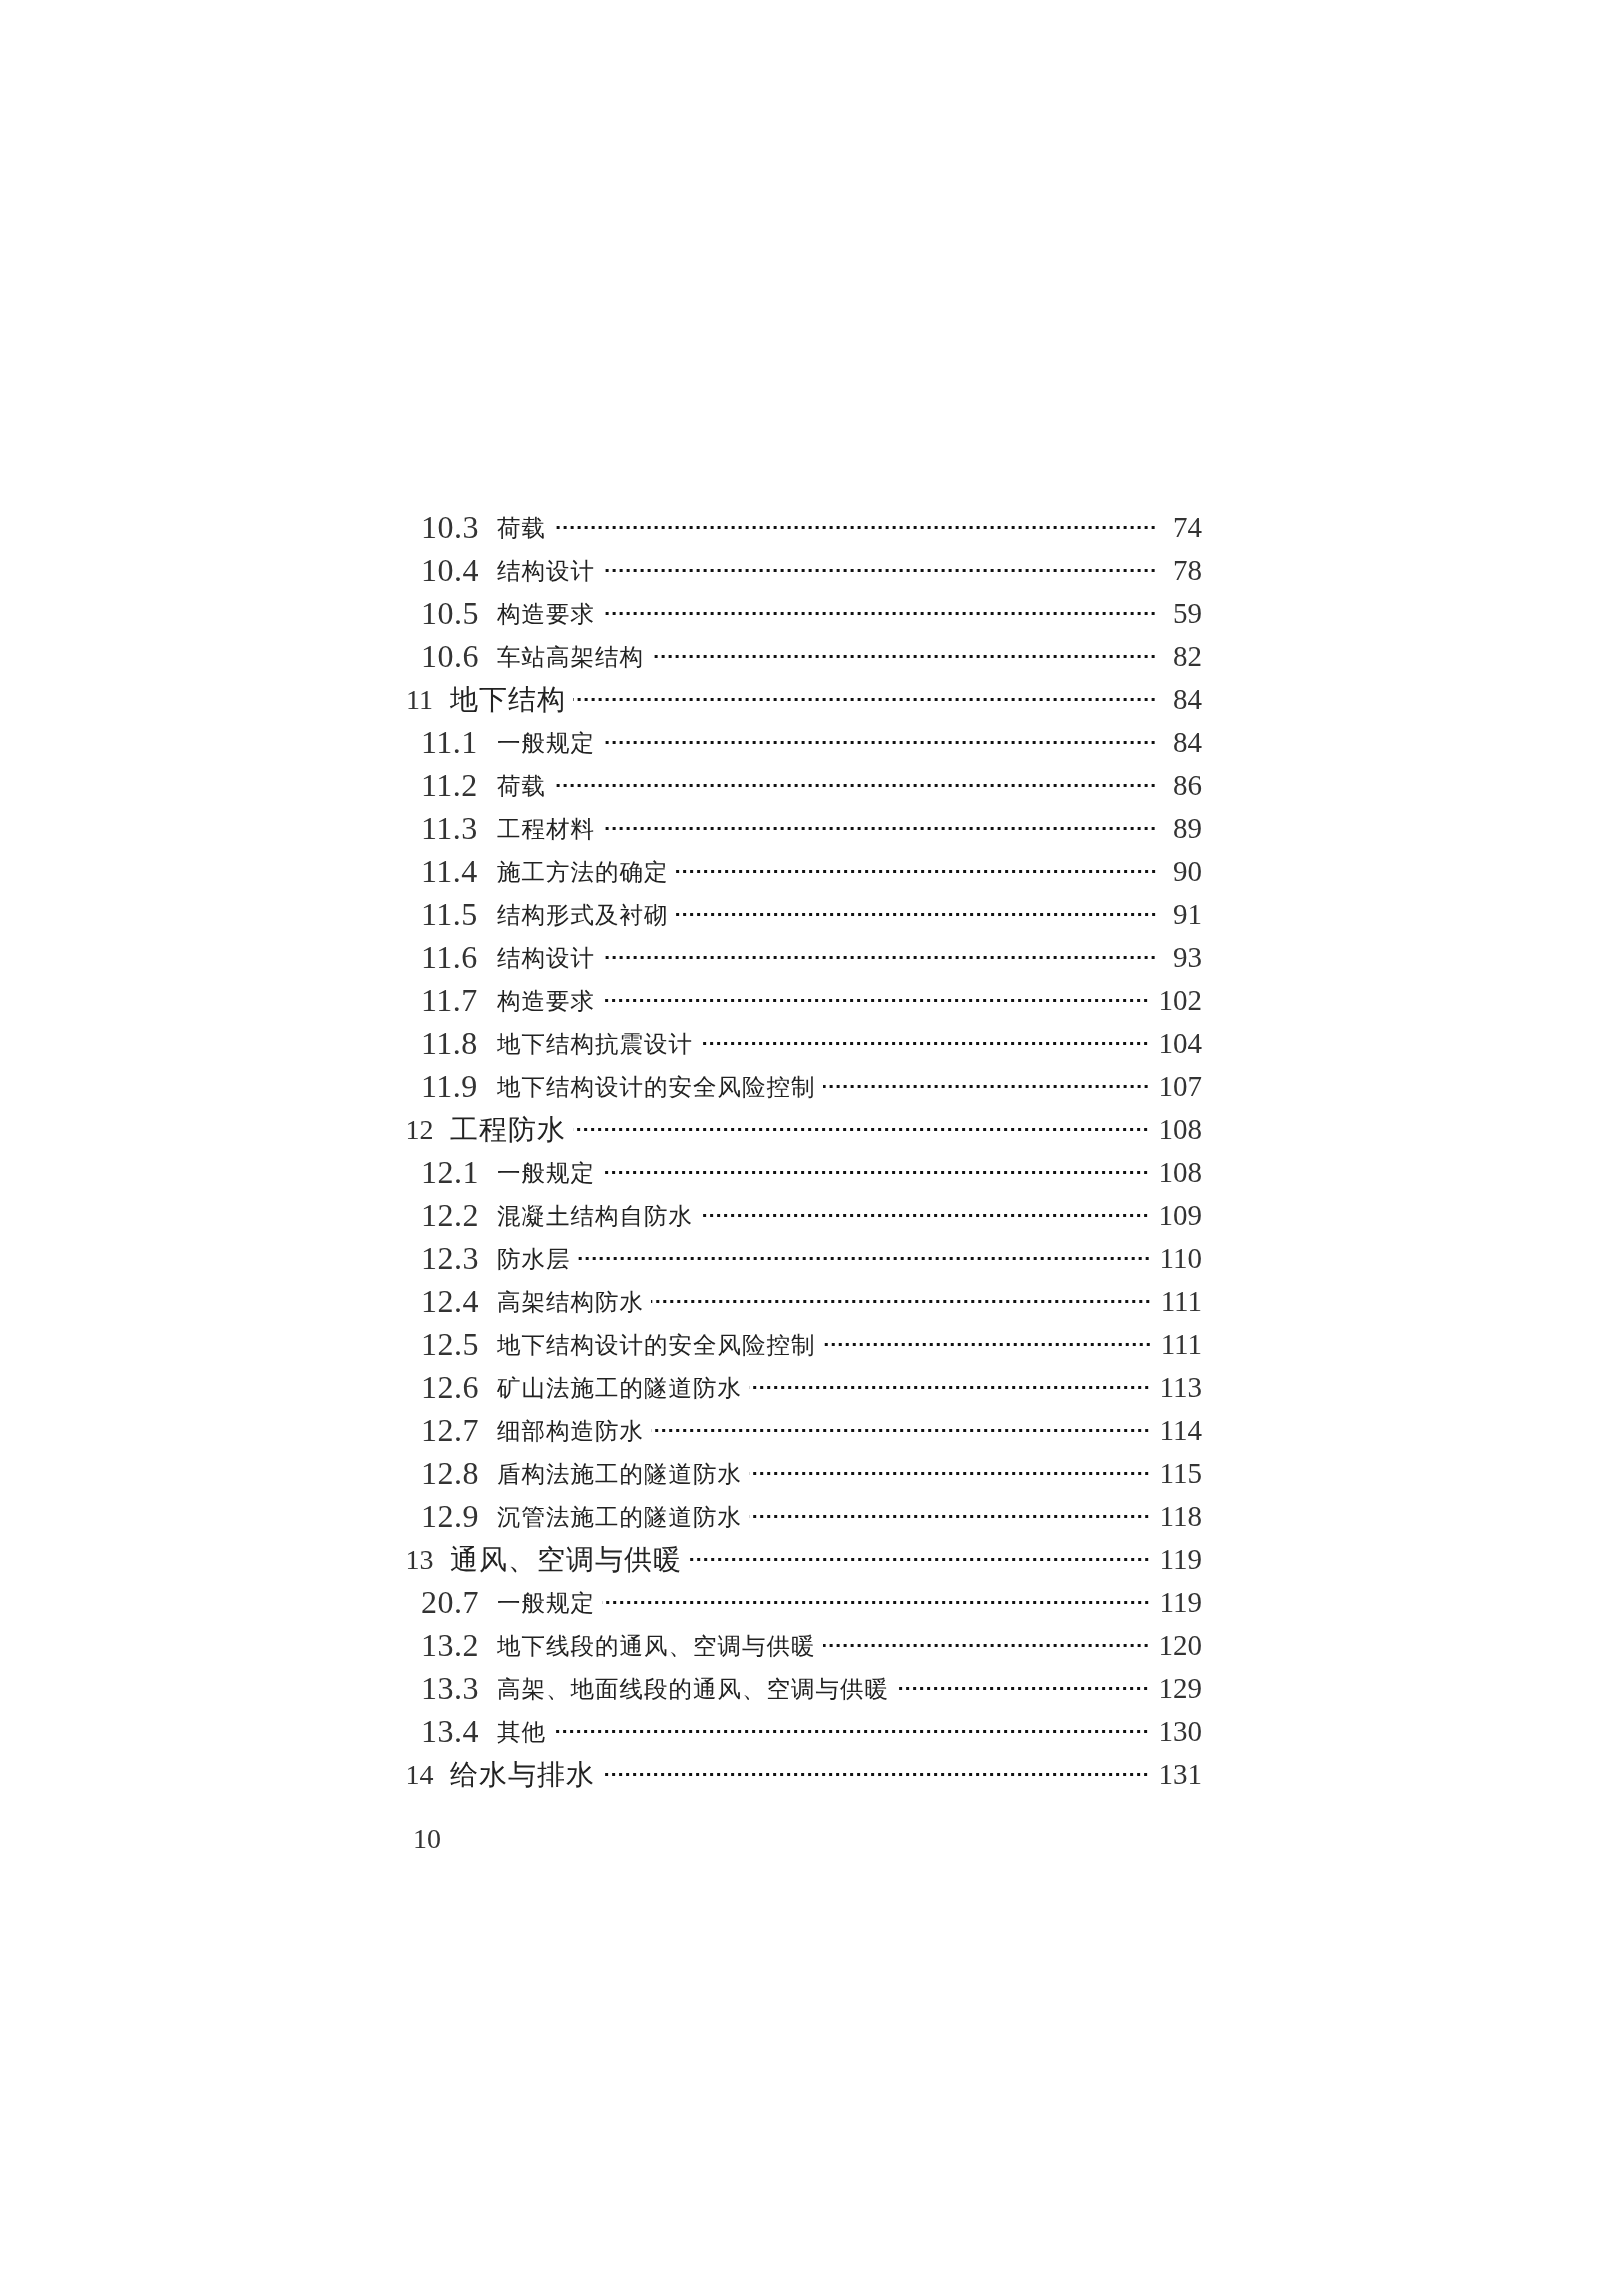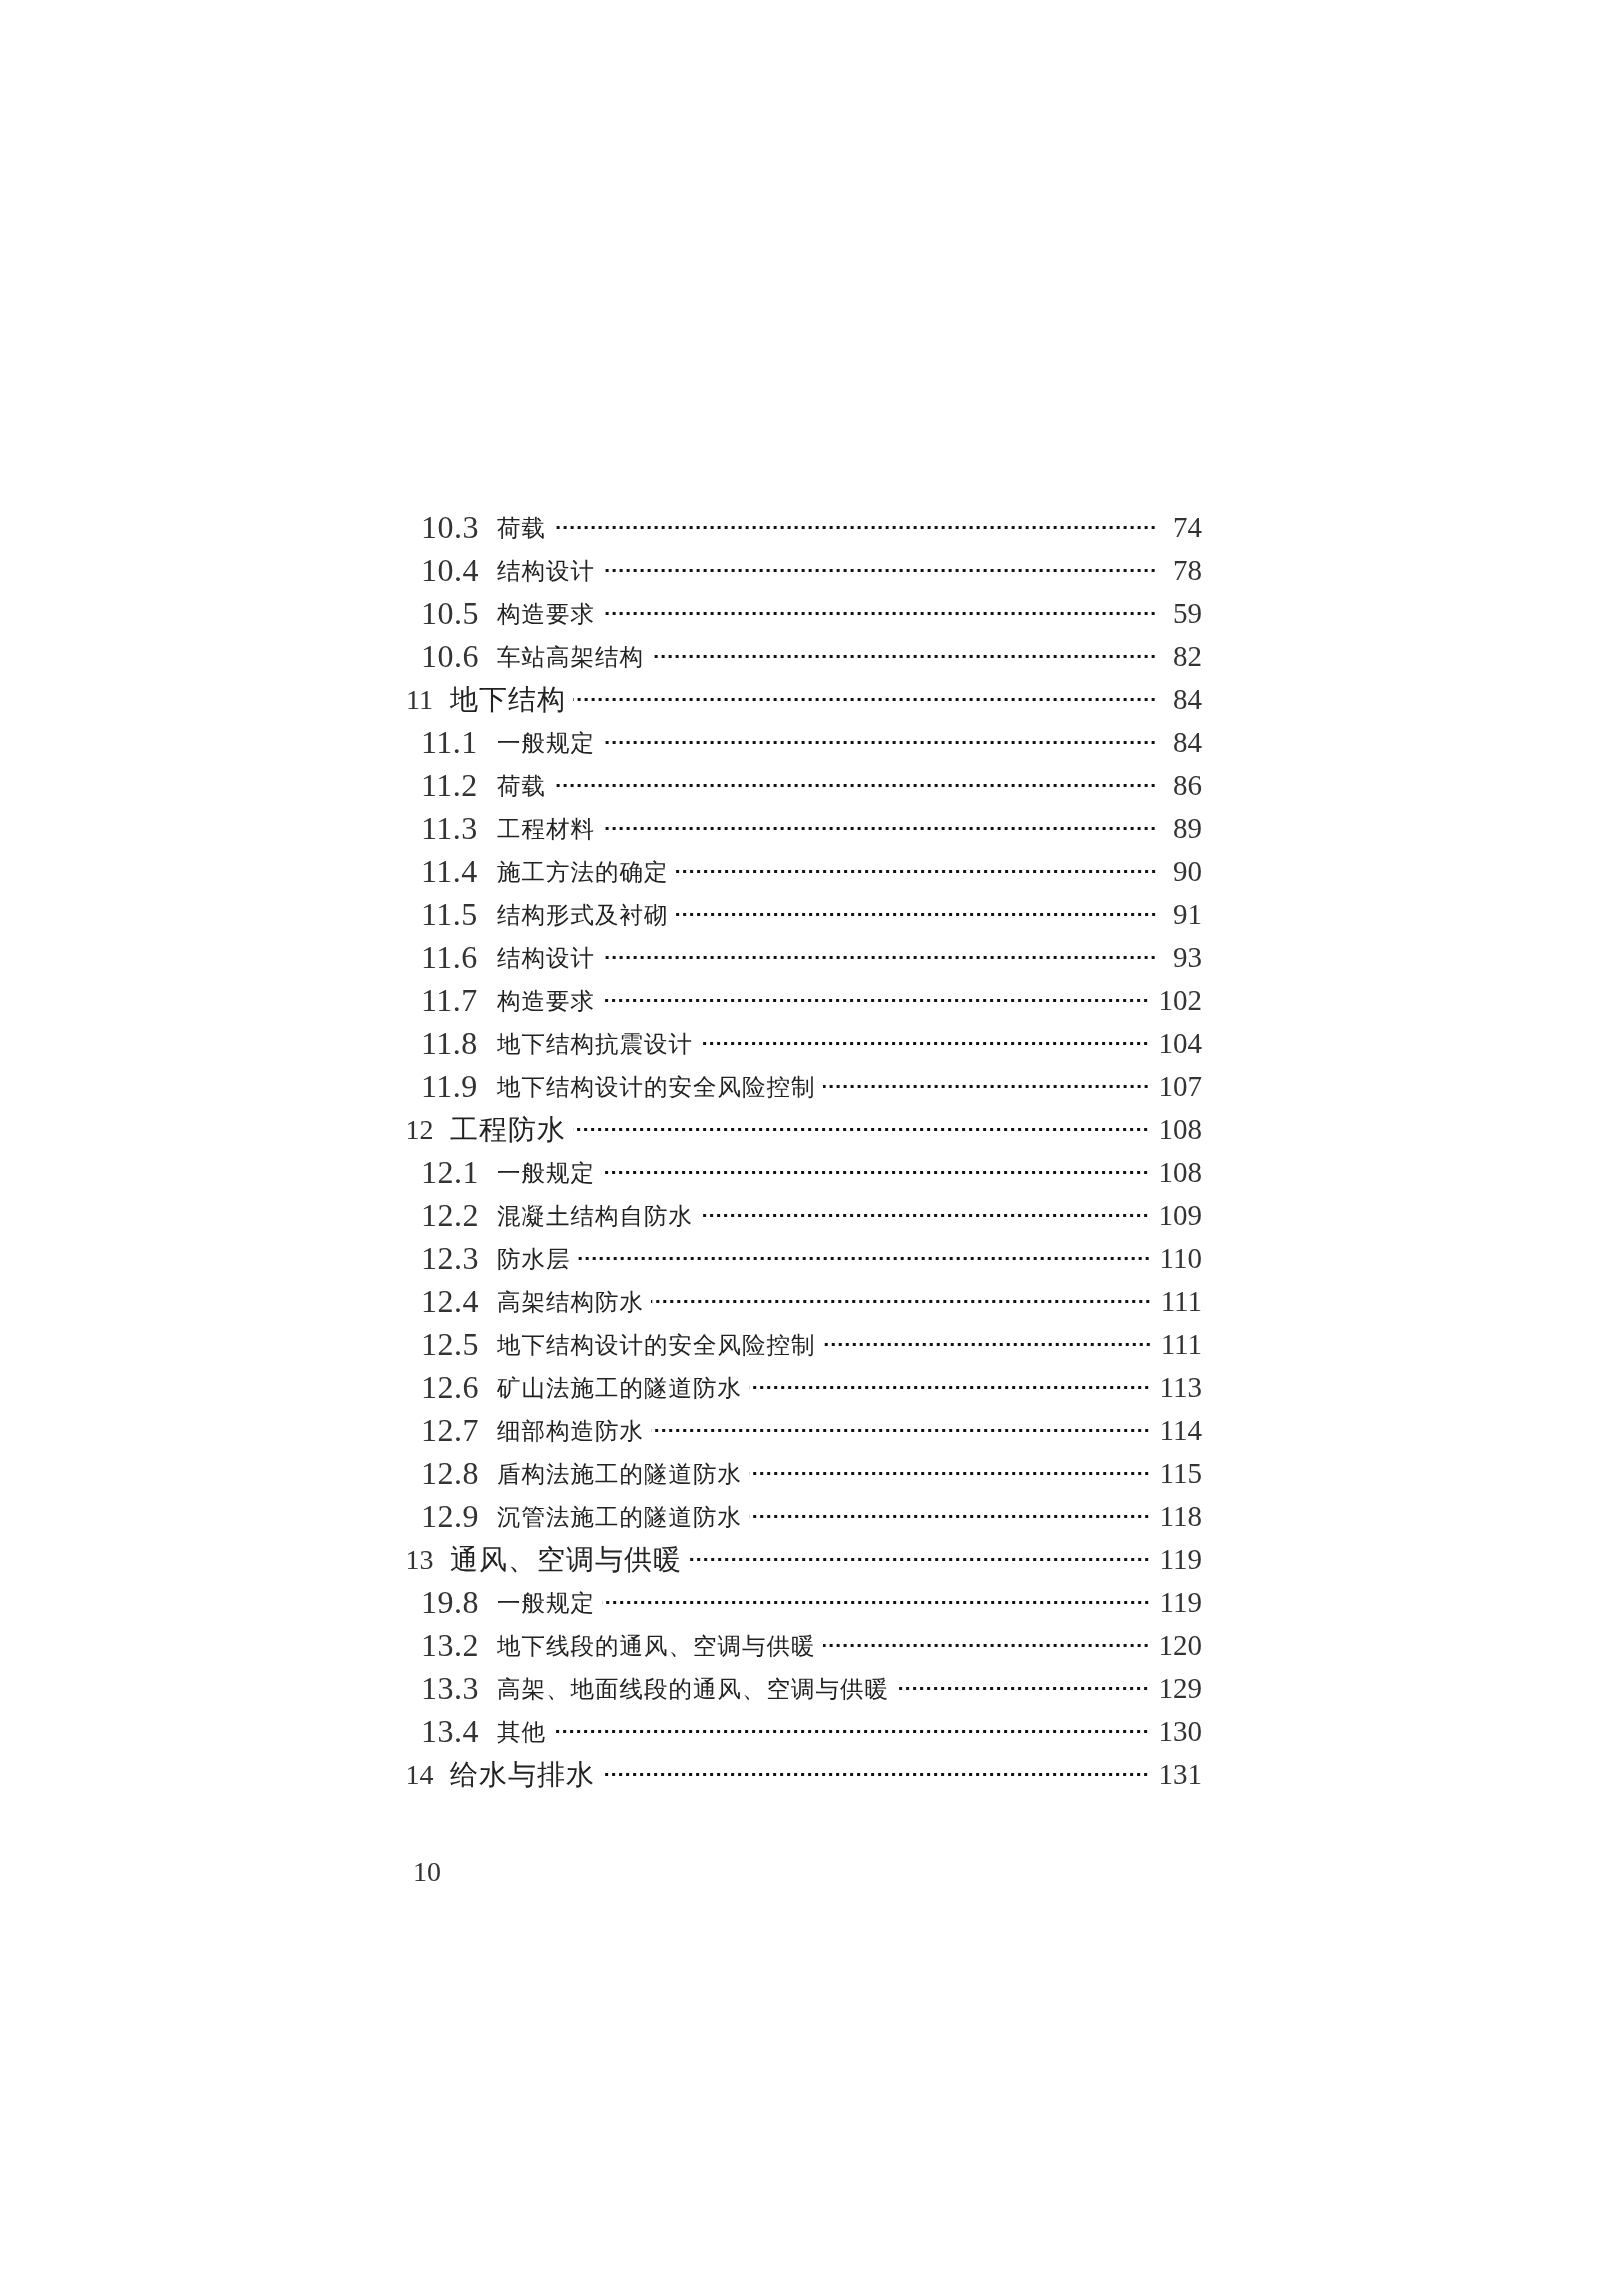--- a/index.html
+++ b/index.html
@@ -10,21 +10,21 @@
   .row.section { padding-left:32px; font-size:23.5px; }
   .row.chapter { padding-left:0; font-size:28px; }
   .num { display:inline-block; font-family:"Liberation Serif", serif; color:#333; }
   .row.section .num { width:76px; font-size:32px; letter-spacing:0.5px; }
   .row.chapter .num { width:61px; font-size:28px;text-align:center; }
   .title { display:inline-block; color:#222; letter-spacing:1px; }
   .leader { flex:1; margin:0 9.2px 0 7.2px; height:5.1px; align-self:center;
             background-image:radial-gradient(circle, #111 1.6px, transparent 1.8px);
             background-size:7px 5.1px; background-repeat:repeat-x; background-position:right center; }
   .page { display:inline-block; min-width:36px; text-align:right; font-family:"Liberation Serif", serif; font-size:29px; color:#333; }
-  .footer-page { position:absolute; left:413px; top:1823px; font-family:"Liberation Serif", serif; font-size:28px; color:#333;margin-top:33px; }
+  .footer-page { position:absolute; left:413px; top:1823px; font-family:"Liberation Serif", serif; font-size:28px; color:#333; }
 </style>
 </head>
 <body>
 
 <div class="toc">
 
   <div class="row section">
       <span class="num">10.3</span>
       <span class="title">荷载</span>
       <span class="leader"></span>
@@ -168,21 +168,21 @@
       <span class="leader"></span>
       <span class="page">118</span>
     </div>
   <div class="row chapter">
       <span class="num">13</span>
       <span class="title">通风、空调与供暖</span>
       <span class="leader"></span>
       <span class="page">119</span>
     </div>
   <div class="row section">
-      <span class="num">19.8</span>
+      <span class="num">20.7</span>
       <span class="title">一般规定</span>
       <span class="leader"></span>
       <span class="page">119</span>
     </div>
   <div class="row section">
       <span class="num">13.2</span>
       <span class="title">地下线段的通风、空调与供暖</span>
       <span class="leader"></span>
       <span class="page">120</span>
     </div>

